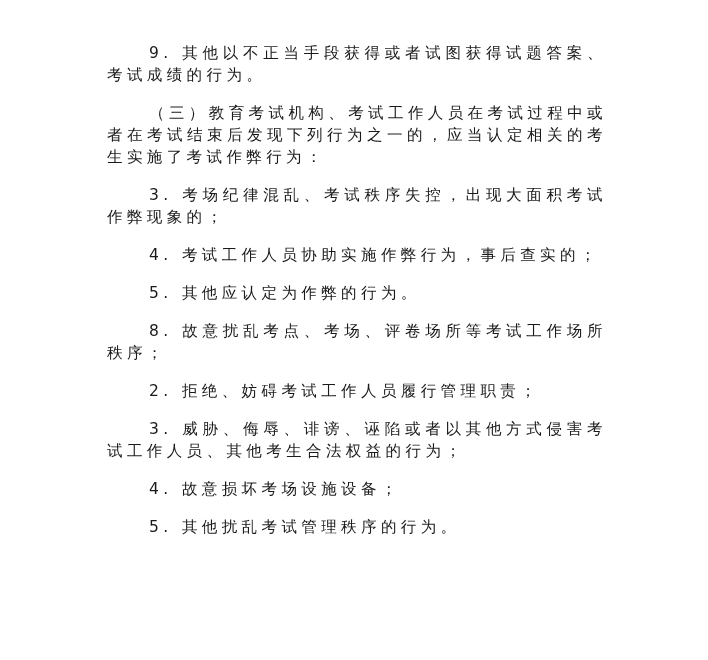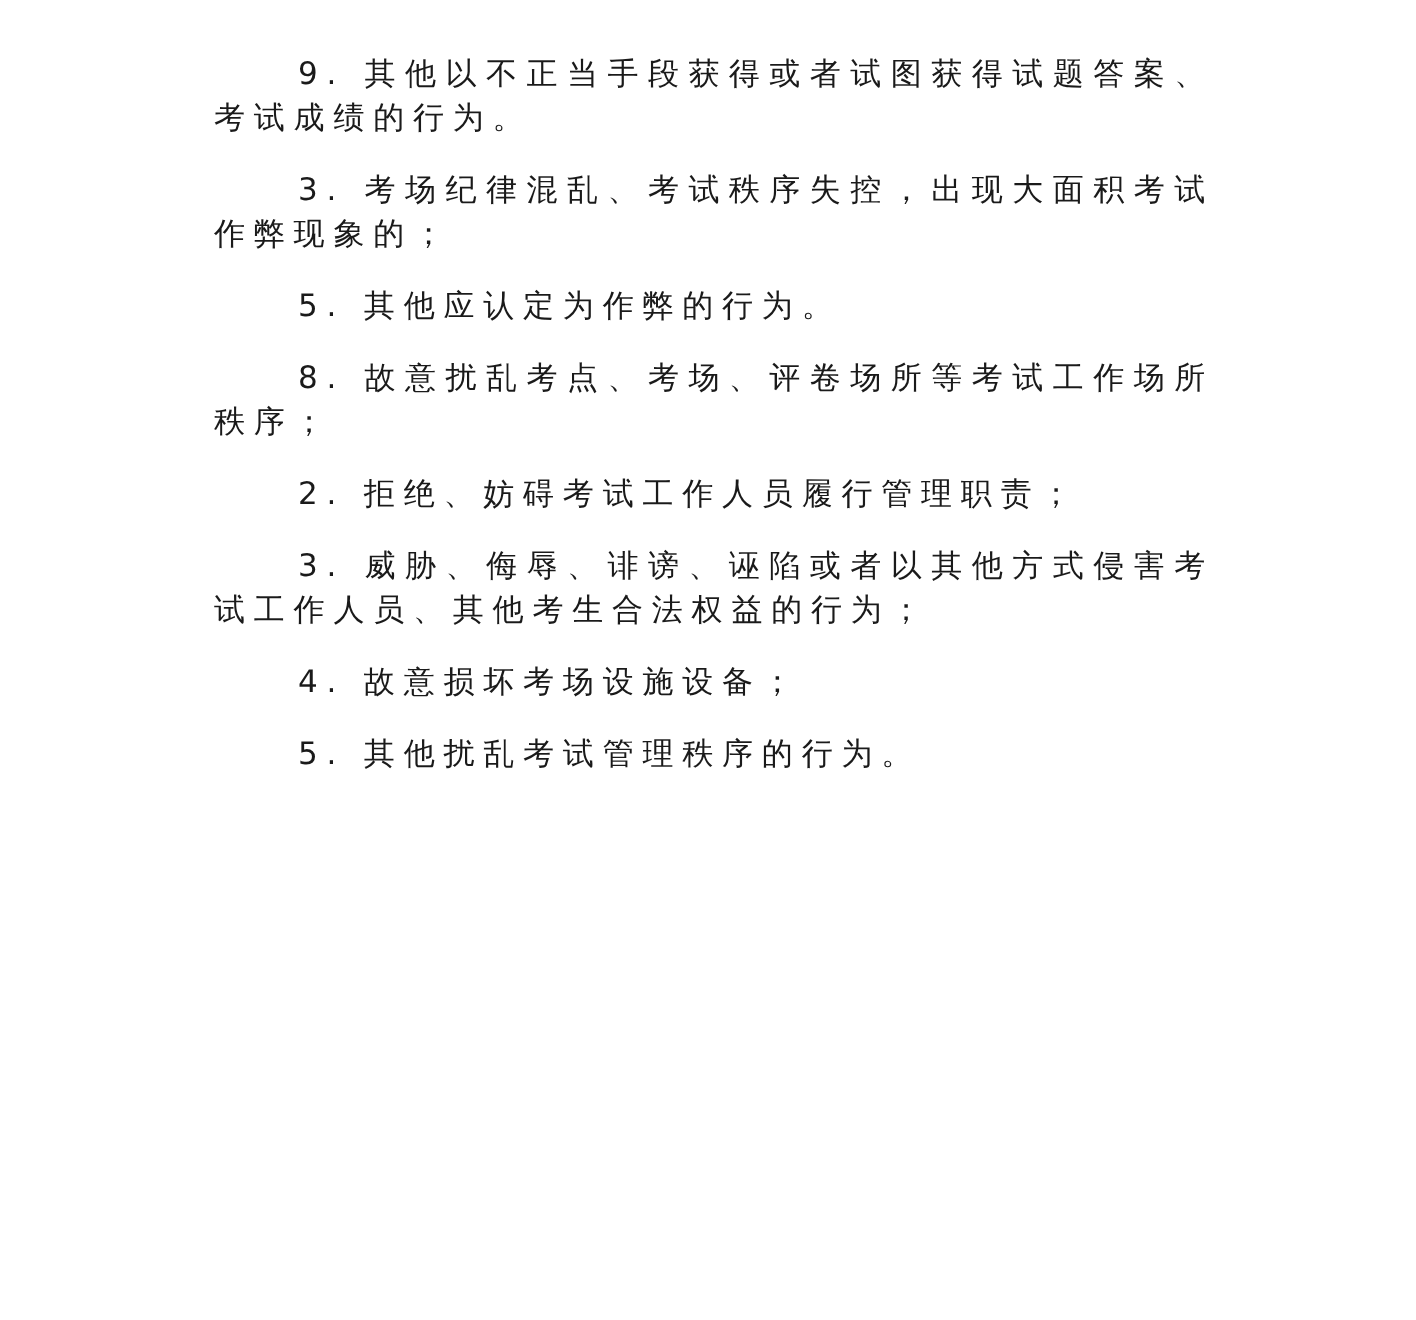--- a/index.html
+++ b/index.html
@@ -9,32 +9,34 @@
     left: 107px;
     top: 26px;
     width: 500px;
     font-family: "DejaVu Sans", "Liberation Sans", sans-serif;
     font-size: 15.5px;
     color: #1a1a1a;
     line-height: 22px;
     letter-spacing: 4.4px;
   }
   .p {
-    margin: 0 0 14px 0;
+    margin: 16px 0 14px 0;
     text-indent: 42px;
     text-align: justify;
     word-break: break-all;
   }
 </style>
 </head>
 <body>
 
 <div class="doc">
   <p class="p">9. 其他以不正当手段获得或者试图获得试题答案、考试成绩的行为。</p>
+  <p class="p">（三）教育考试机构、考试工作人员在考试过程中或者在考试结束后发现下列行为之一的，应当认定相关的考生实施了考试作弊行为：</p>
   <p class="p">3. 考场纪律混乱、考试秩序失控，出现大面积考试作弊现象的；</p>
+  <p class="p">4. 考试工作人员协助实施作弊行为，事后查实的；</p>
   <p class="p">5. 其他应认定为作弊的行为。</p>
   <p class="p">8. 故意扰乱考点、考场、评卷场所等考试工作场所秩序；</p>
   <p class="p">2. 拒绝、妨碍考试工作人员履行管理职责；</p>
   <p class="p">3. 威胁、侮辱、诽谤、诬陷或者以其他方式侵害考试工作人员、其他考生合法权益的行为；</p>
   <p class="p">4. 故意损坏考场设施设备；</p>
   <p class="p">5. 其他扰乱考试管理秩序的行为。</p>
 
 </div>
 
 </body></html>

